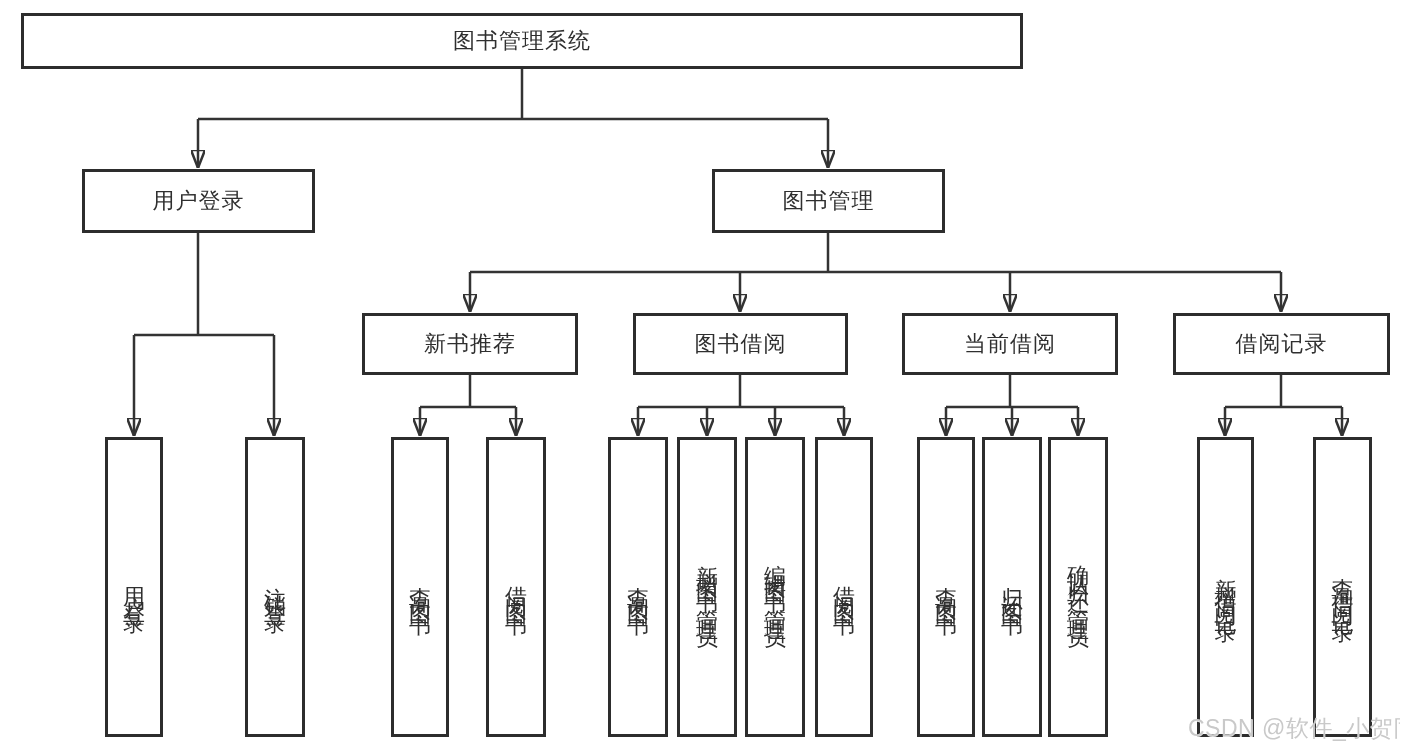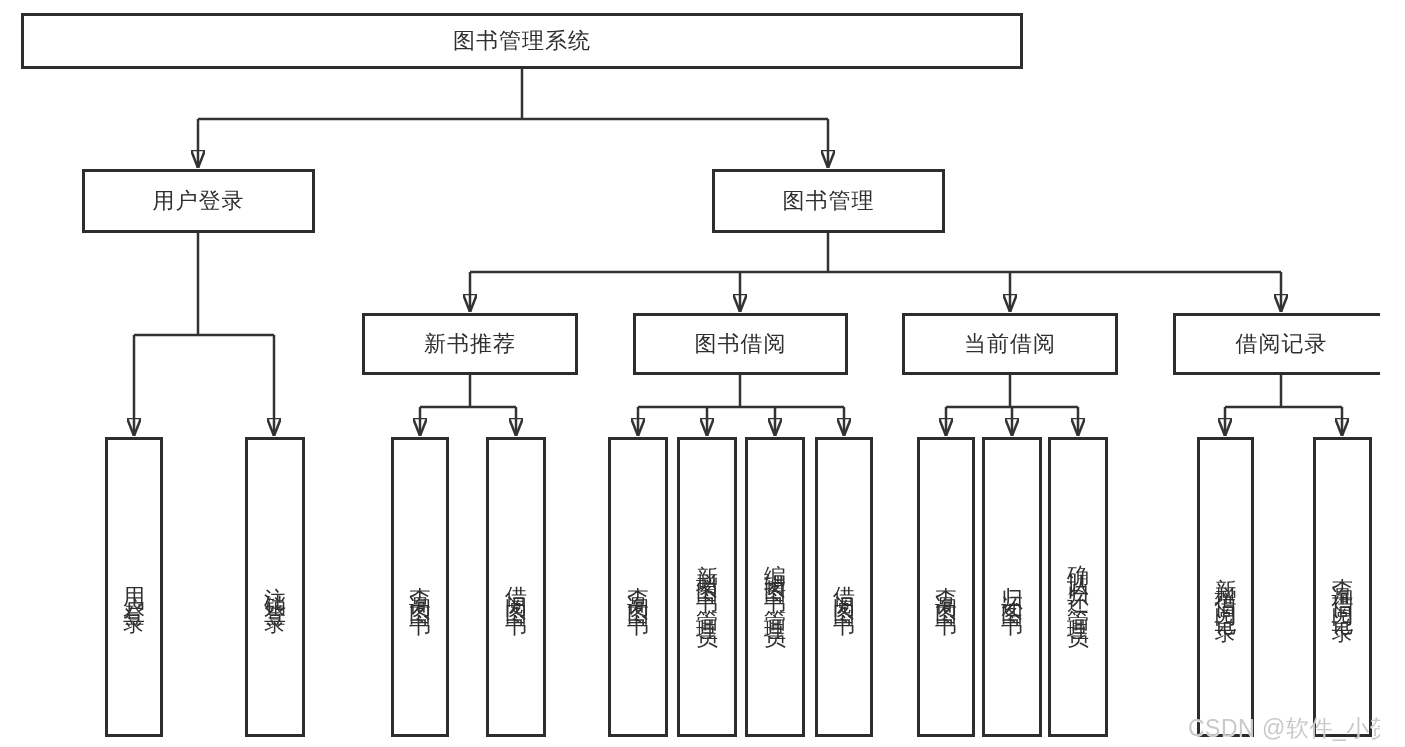--- a/index.html
+++ b/index.html
@@ -1,18 +1,18 @@
 <!DOCTYPE html>
 <html><head>
 <meta charset="utf-8">
 <style>
   html,body{margin:0;padding:0;background:#ffffff;}
   .canvas{
     position:relative;width:1380px;height:747px;background:#ffffff;overflow:hidden;
-    font-family:"Liberation Sans","DejaVu Sans",sans-serif;color:#2f2f2f;
+    font-family:"Liberation Sans","DejaVu Sans",sans-serif;color:#2f2f2f;padding-left:20px;
   }
   .wires{position:absolute;left:0;top:0;width:1405px;height:747px;}
   .wires path{stroke:#333333;stroke-width:2.5;fill:none;}
   .box{
     position:absolute;box-sizing:border-box;background:#ffffff;
     border:3px solid #2d2d2d;display:flex;align-items:center;justify-content:center;
   }
   .hbox{font-size:22px;letter-spacing:1px;}
   .vbox span{
     writing-mode:vertical-rl;text-orientation:mixed;

